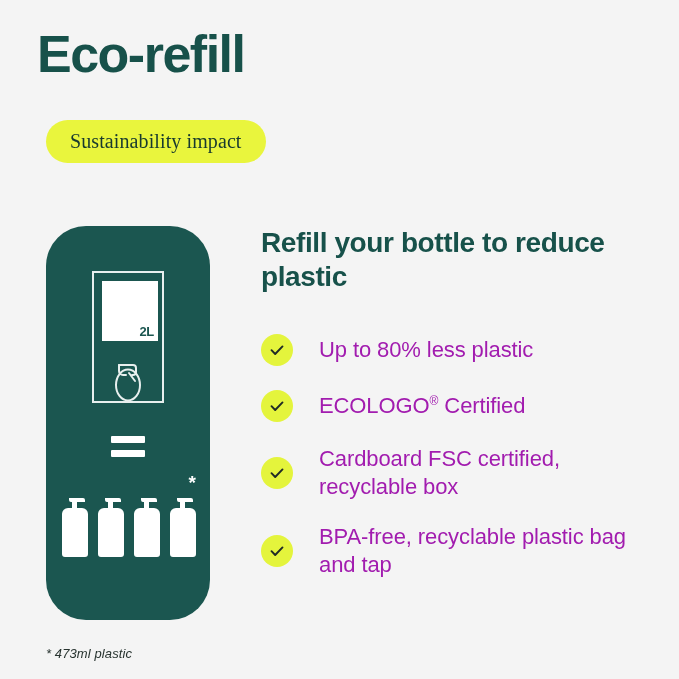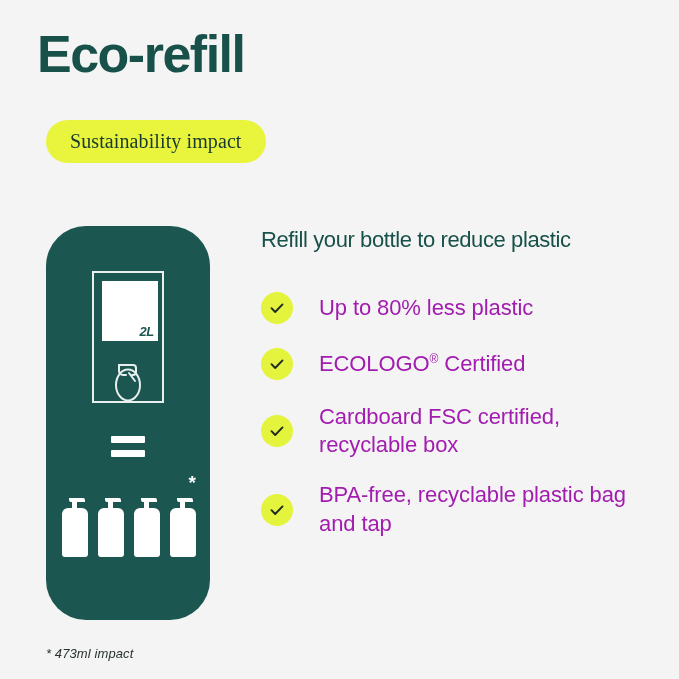--- a/index.html
+++ b/index.html
@@ -86,21 +86,20 @@
     background: #ffffff;
   }
   .box-volume {
     position: absolute;
     right: 4px;
     bottom: 2px;
     font-size: 13px;
     font-weight: 700;
     color: #1b5650;
     letter-spacing: -0.3px;
-    font-style: italic;
   }
   .pouch {
     position: absolute;
     left: 50%;
     top: 82px;
     transform: translateX(-50%);
   }
 
   .equals {
     position: absolute;
@@ -147,22 +146,22 @@
   }
 
   
   .content {
     position: absolute;
     left: 261px;
     top: 226px;
     width: 400px;
   }
   .heading {
-    font-size: 22px;
-    font-weight: 400;
+    font-size: 28px;
+    font-weight: 700;
     color: #17514a;
     line-height: 1.23;
     letter-spacing: -0.4px;
     margin: 0 0 38px 0;
   }
 
   .feature-list {
     list-style: none;
     margin: 0;
     padding: 0;
@@ -249,21 +248,21 @@
       <span>
         <svg width="32" height="72" viewBox="0 0 32 72" xmlns="http://www.w3.org/2000/svg">
           <path fill="#ffffff" d="M12 10h12a2 2 0 0 1 2 2v2h-8v6h5a6 6 0 0 1 6 6v40a3 3 0 0 1-3 3H6a3 3 0 0 1-3-3V26a6 6 0 0 1 6-6h4v-6h-1a2 2 0 0 1-2-2v-2z"></path>
         </svg>
       </span>
     </div>
 
     <span class="asterisk">*</span>
   </div>
 
-  <div class="footnote">* 473ml impact</div>
+  <div class="footnote">* 473ml plastic</div>
 
   <div class="content">
     <h2 class="heading">Refill your bottle to reduce plastic</h2>
 
     <ul class="feature-list">
       <li class="feature-item">
         <span class="check-circle">
           <svg width="18" height="18" viewBox="0 0 18 18" fill="none" xmlns="http://www.w3.org/2000/svg">
             <path d="M3.5 9.2 L7.2 13 L14.5 5.4" stroke="#1f2a26" stroke-width="1.9" stroke-linecap="round" stroke-linejoin="round"></path>
           </svg>

